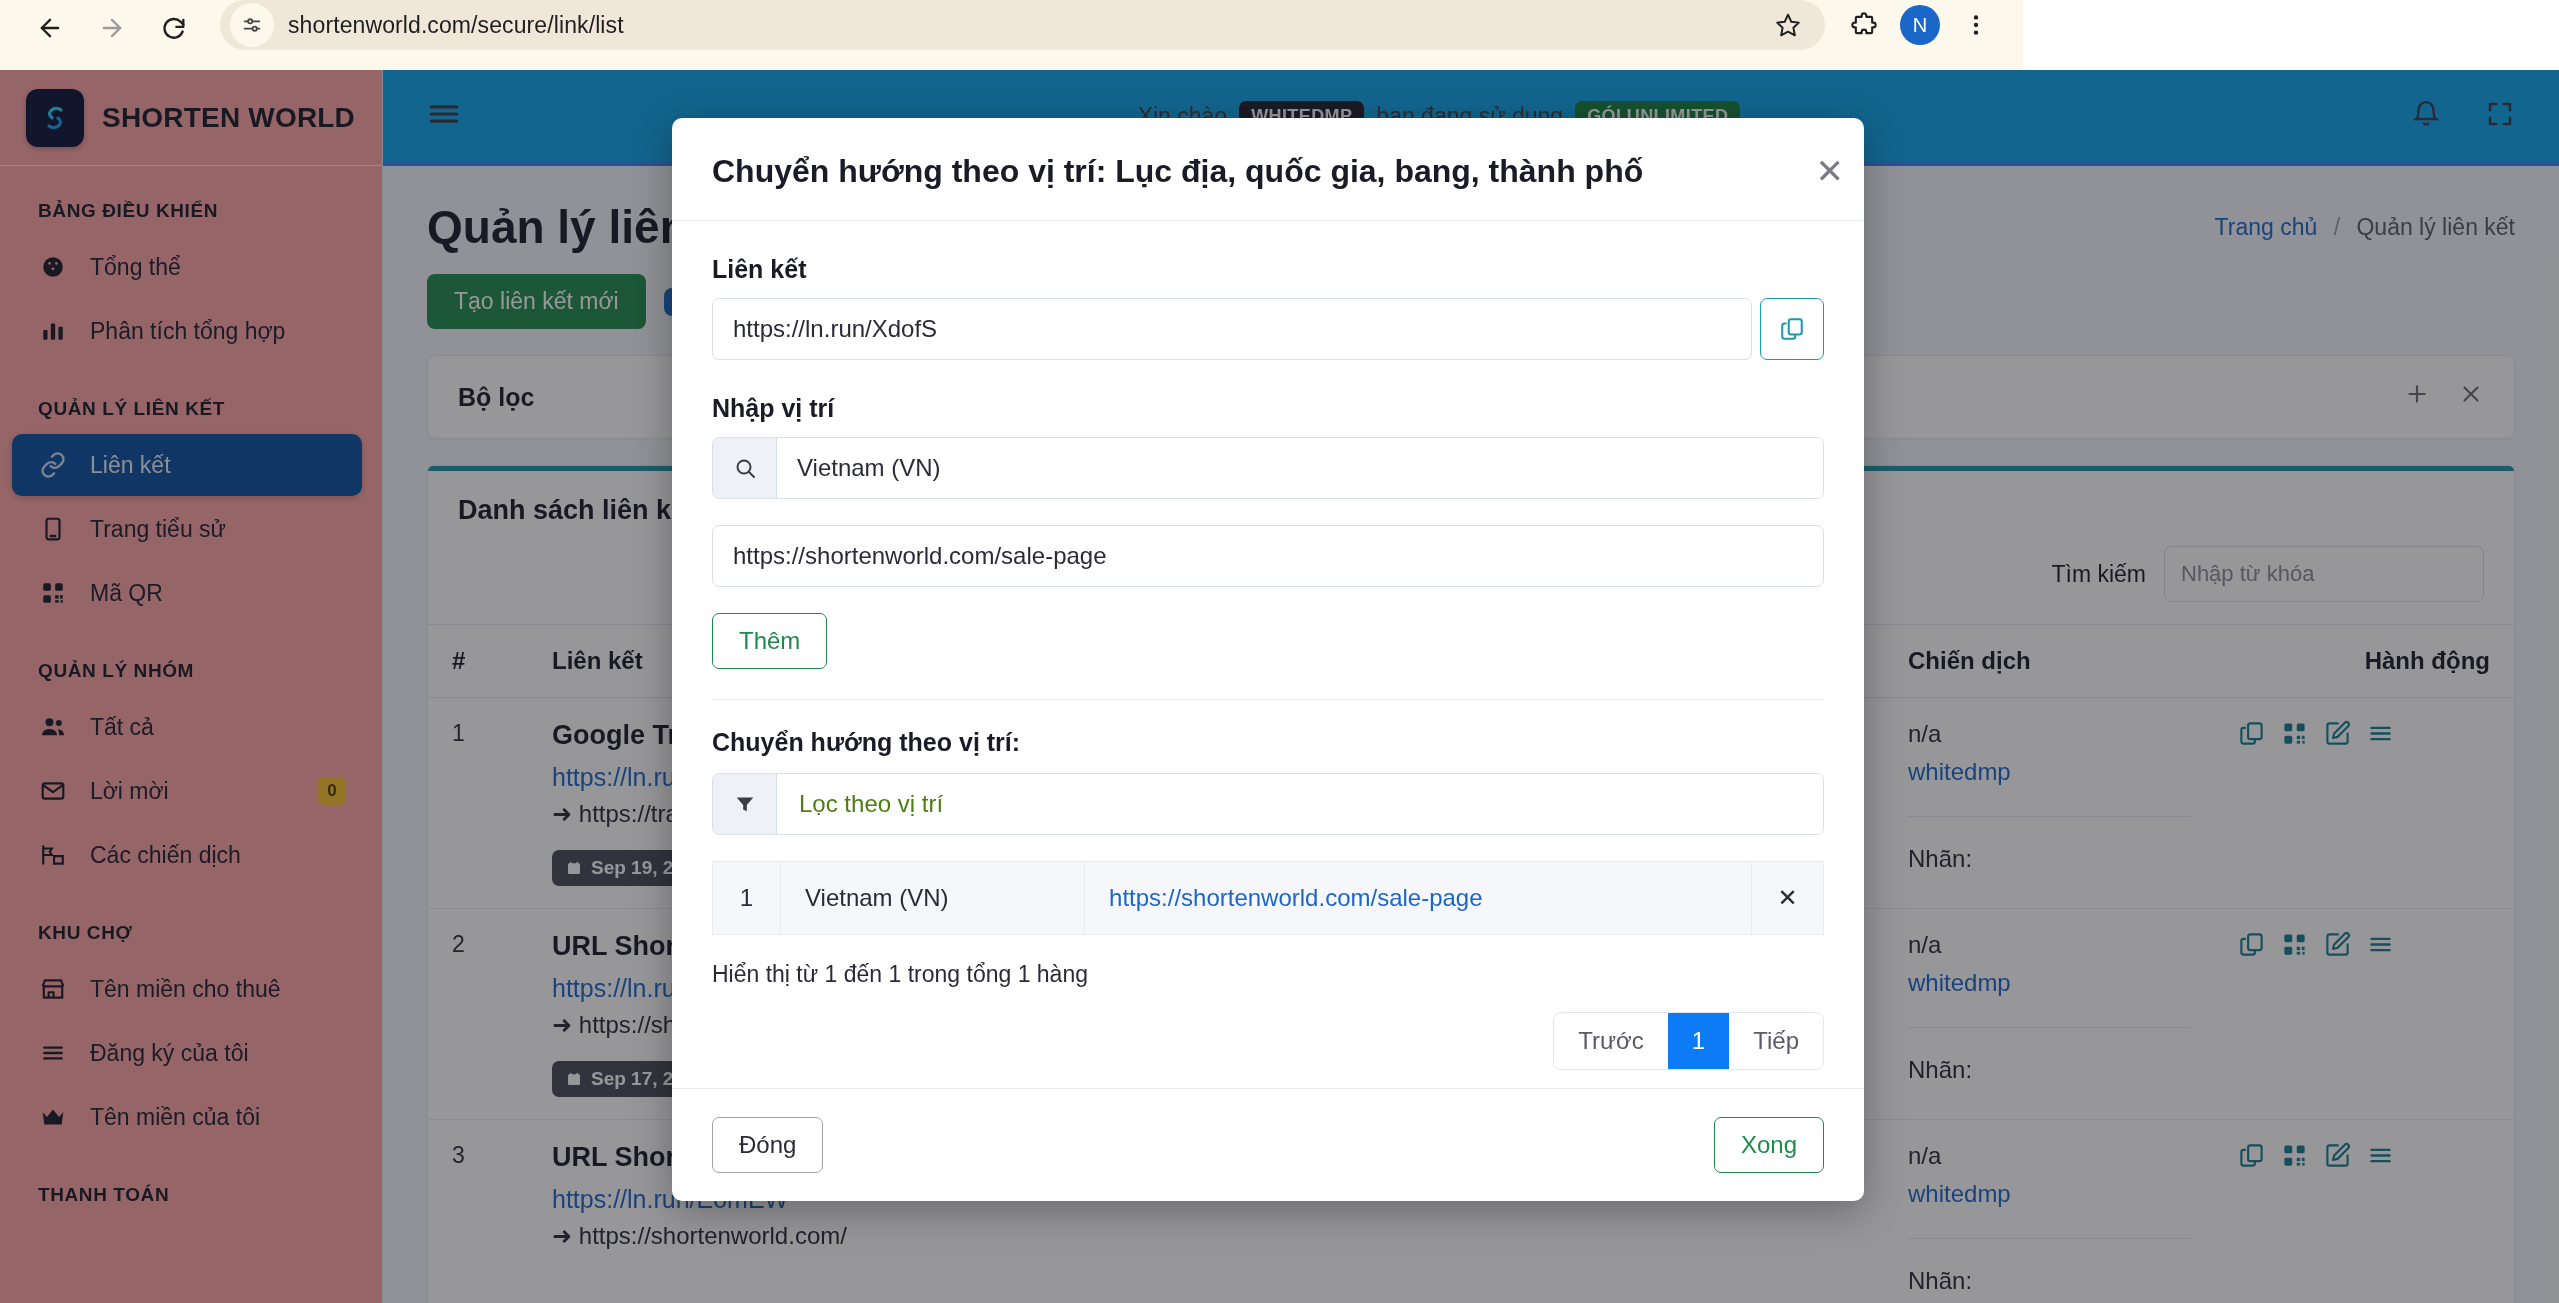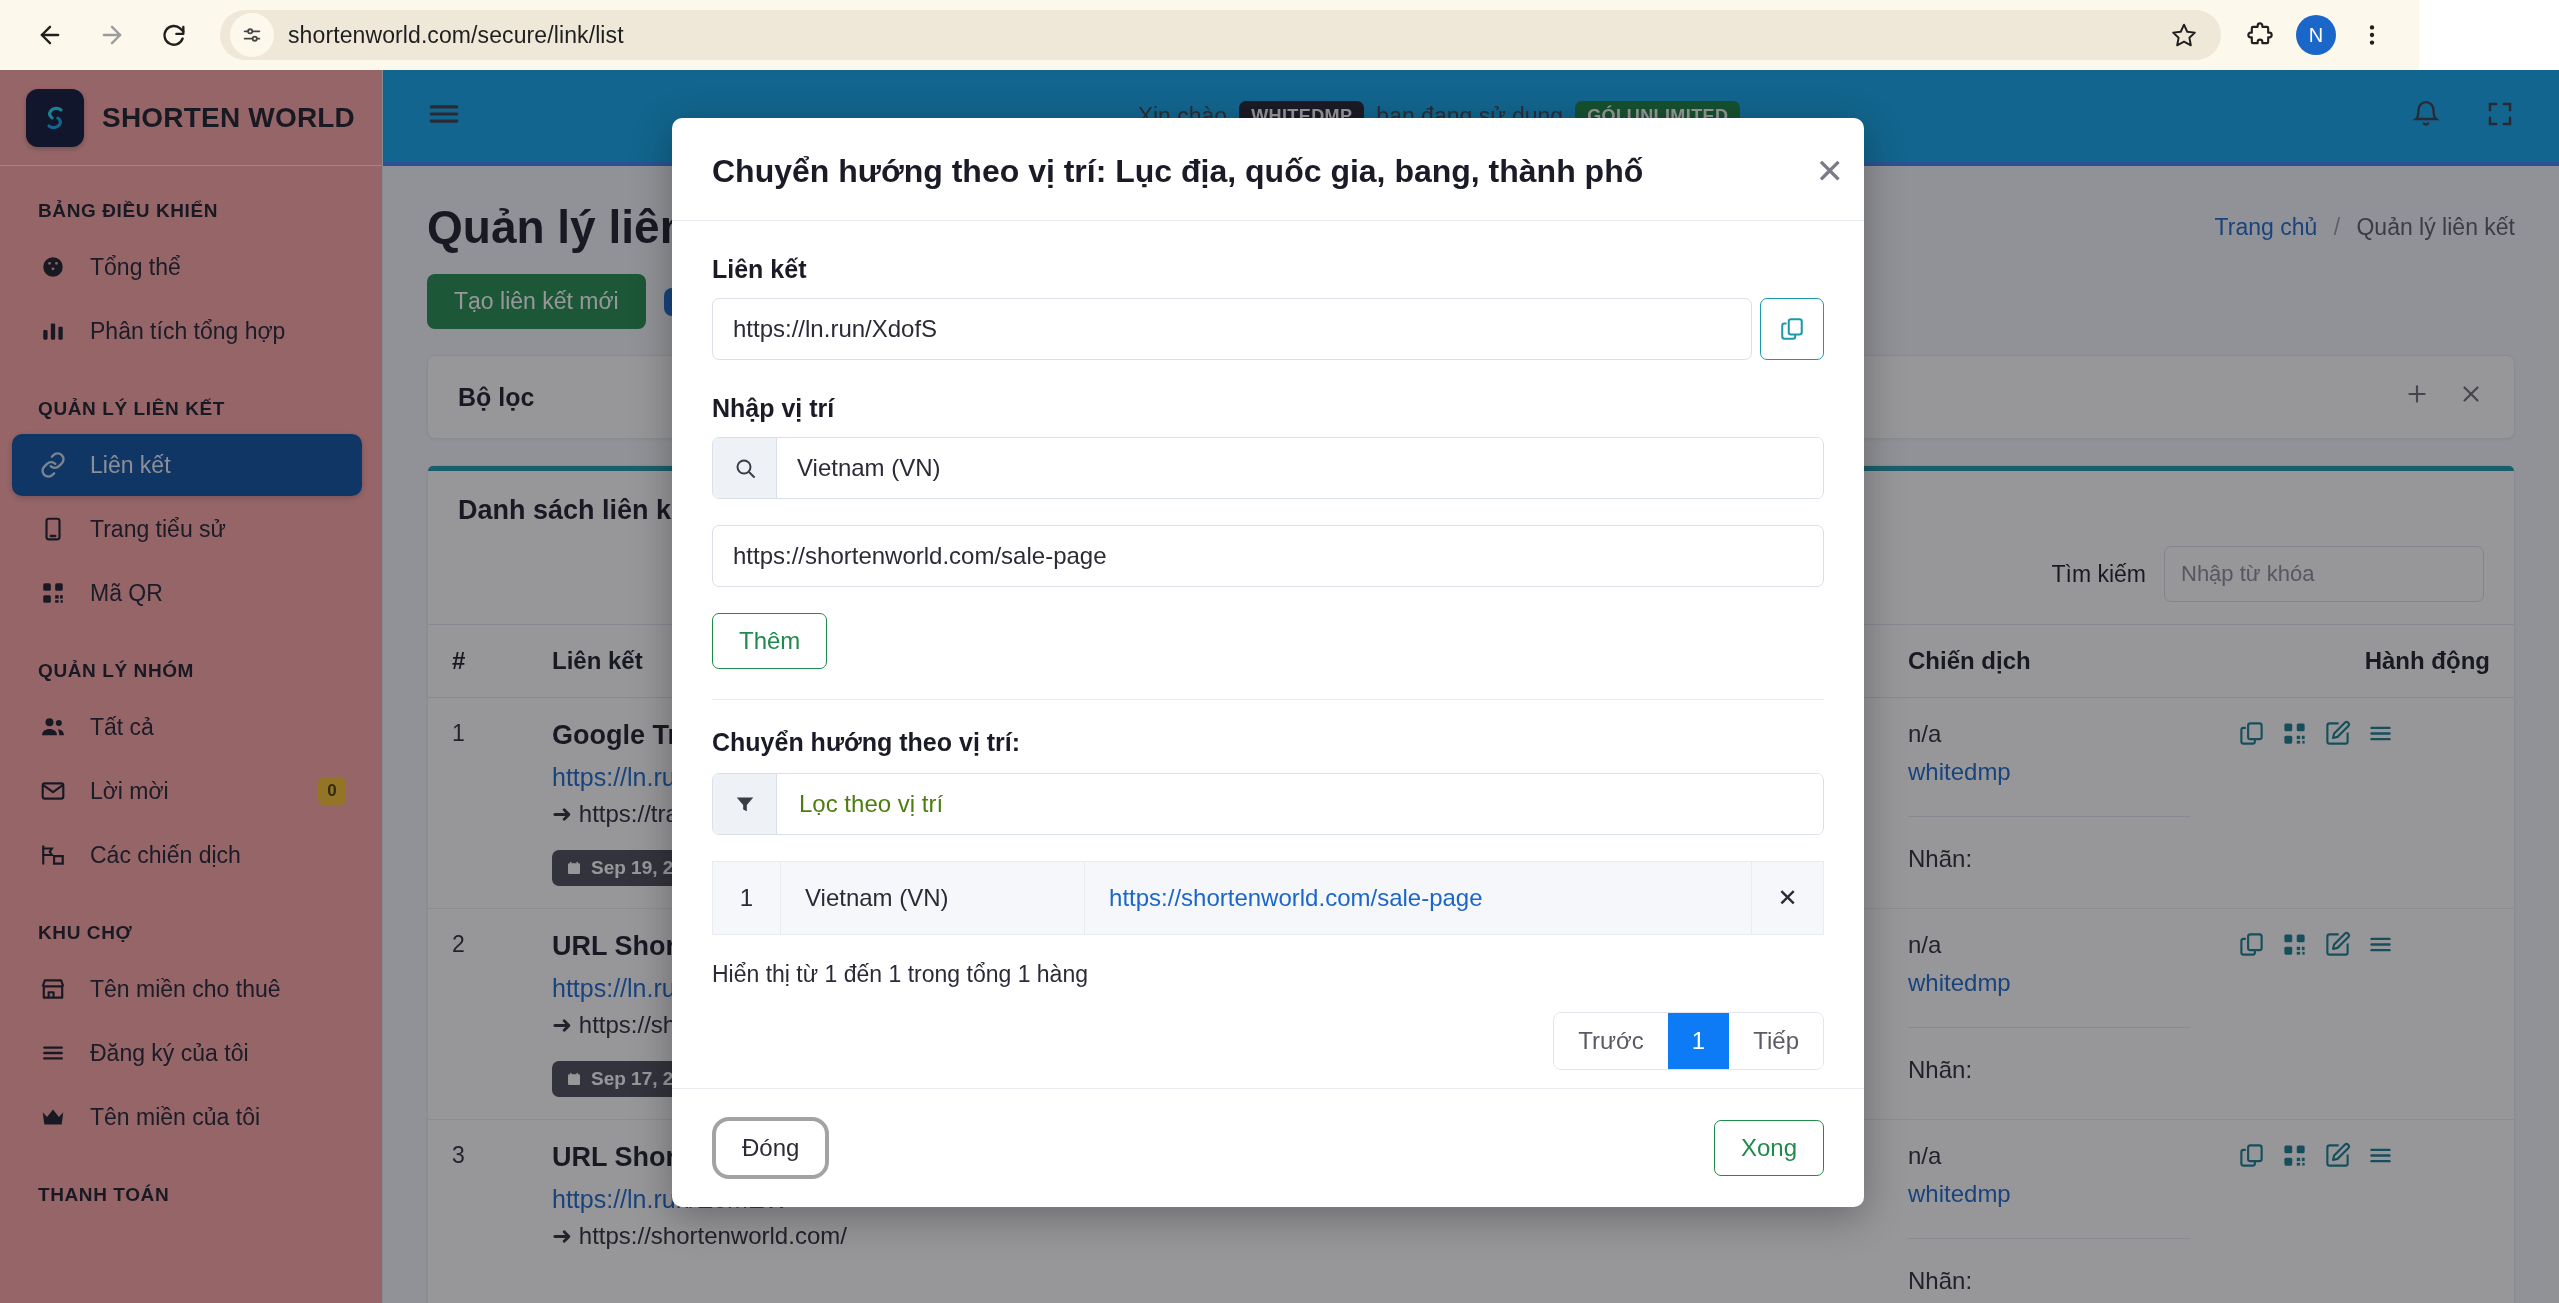--- a/index.html
+++ b/index.html
@@ -6,23 +6,23 @@
   html, body {
     width: 2559px; height: 1303px;
     font-family: "Liberation Sans", sans-serif;
     overflow: hidden;
     background: #ffffff;
   }
 
   
   .browser-bar {
     position: absolute; top: 0; left: 0;
-    width: 2419px; height: 70px;
+    width: 2023px; height: 70px;
     background: #fdf8ec;
-    display: flex; align-items: center;
+    display: flex; 
     padding: 0 22px;
     gap: 6px;
   }
   .nav-btn {
     width: 56px; height: 56px;
     display: flex; align-items: center; justify-content: center;
     border-radius: 50%;
     color: #1f1f1f;
   }
   .nav-btn svg { display: block; }
@@ -344,22 +344,22 @@
   .pg {
     padding: 14px 24px; font-size: 24px; color: #5a5a68; background: #fff;
   }
   .pg.active { background: #0d7bf5; color: #fff; }
   .modal-footer {
     border-top: 1px solid #e9ebf1;
     padding: 28px 40px;
     display: flex; align-items: center; justify-content: space-between;
   }
   .btn-outline-gray {
-    border: 4px solid #a3a3a3; color: #2b2b38; background: #fff;
-    border-radius: 17px; font-size: 24px; padding: 13px 26px;
+    border: 1px solid #a3a3a3; color: #2b2b38; background: #fff;
+    border-radius: 7px; font-size: 24px; padding: 13px 26px;
   }
 </style>
 </head>
 <body>
 
 <div class="browser-bar">
   <div class="nav-btn">
     <span>
       <svg width="28" height="28" viewBox="0 0 24 24" fill="none" stroke="currentColor" stroke-width="2" stroke-linecap="round" stroke-linejoin="round">
           <line x1="19" y1="12" x2="5" y2="12"></line>

